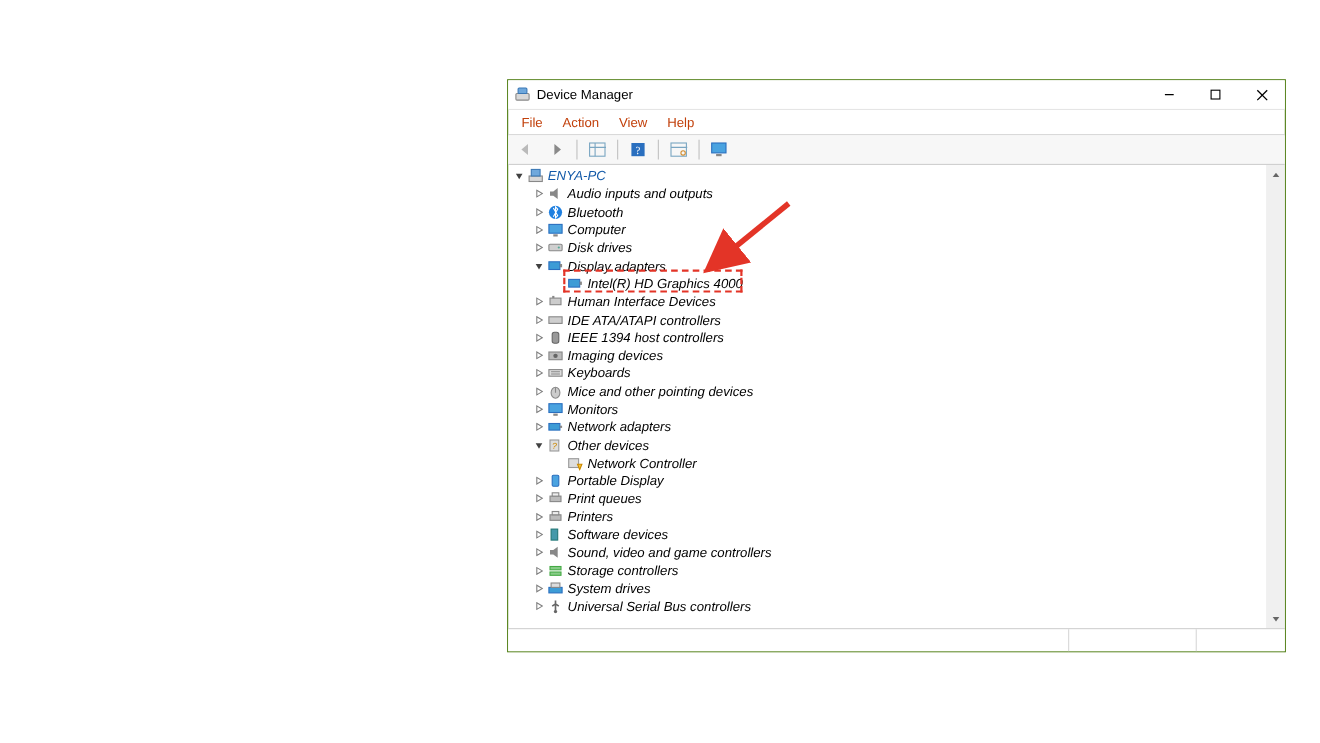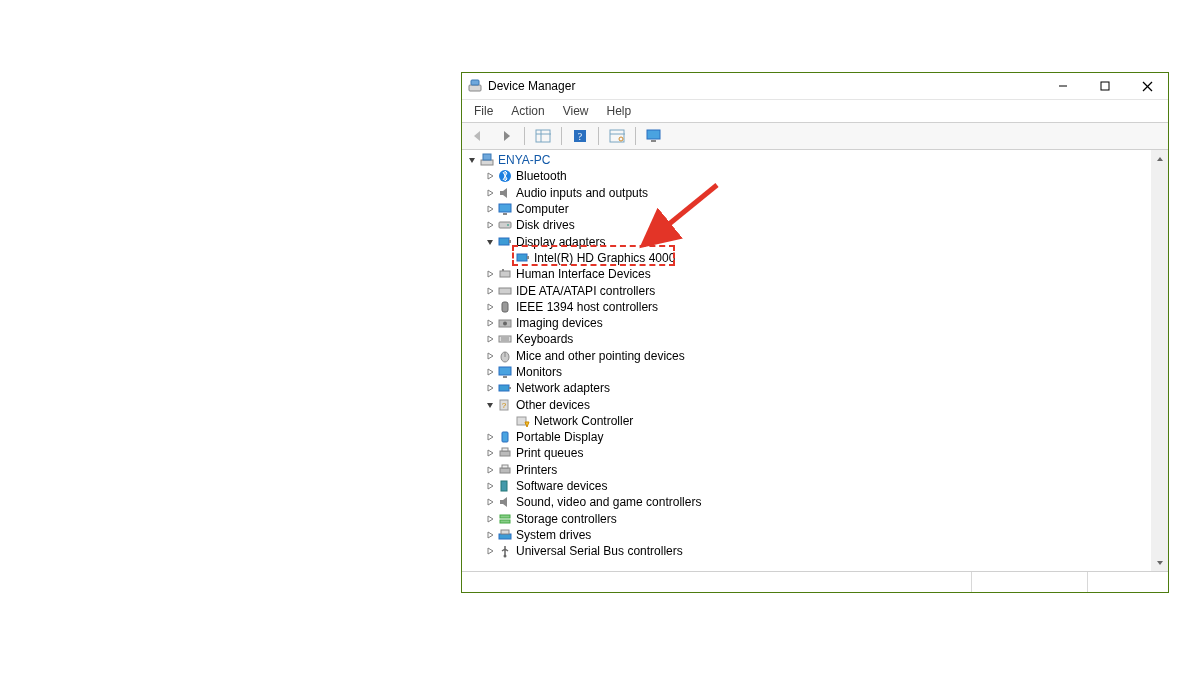--- a/index.html
+++ b/index.html
@@ -57,21 +57,21 @@
     display: flex;
     align-items: center;
     gap: 2px;
     padding-left: 4px;
     border-top: 1px solid #e5e5e5;
     border-bottom: 1px solid #d0d0d0;
   }
   .menubar .menu-item {
     padding: 2px 8px;
     font-size: 12px;
-    color: #404040;
+    color: #c2410c;
   }
   .toolbar {
     height: 26px;
     display: flex;
     align-items: center;
     gap: 4px;
     padding-left: 4px;
     border-bottom: 1px solid #d0d0d0;
     background: #f7f7f7;
   }
@@ -88,20 +88,21 @@
     height: 18px;
     background: #c0c0c0;
     margin: 0 2px;
   }
   .content-wrap {
     flex: 1;
     display: flex;
     position: relative;
     overflow: hidden;
     border-bottom: 1px solid #d0d0d0;
+    font-style: italic;
   }
   .tree {
     flex: 1;
     overflow: hidden;
     padding: 2px 0 0 4px;
     position: relative;
   }
   .scrollbar {
     width: 17px;
     background: #f0f0f0;
@@ -282,40 +283,40 @@
 
       <div class="tree-row">
         <span class="indent" style="width:18px"></span>
         <span class="chev">
             <svg width="8" height="8">
               <path d="M2 1 L7 4 L2 7 Z" fill="none" stroke="#808080"></path>
             </svg>
           </span>
         <span class="node-icon">
             <svg width="14" height="14">
+              <path d="M2 5 L5 5 L9 2 L9 12 L5 9 L2 9 Z" fill="#888"></path>
+            </svg>
+          </span>
+        <span>Audio inputs and outputs</span>
+      </div>
+
+      <div class="tree-row">
+        <span class="indent" style="width:18px"></span>
+        <span class="chev">
+            <svg width="8" height="8">
+              <path d="M2 1 L7 4 L2 7 Z" fill="none" stroke="#808080"></path>
+            </svg>
+          </span>
+        <span class="node-icon">
+            <svg width="14" height="14">
               <circle cx="7" cy="7" r="6" fill="#1e7fe0"></circle>
               <path d="M5 3 L9 10 L7 12 L7 2 L9 4 L5 11" fill="none" stroke="#fff" stroke-width="1"></path>
             </svg>
           </span>
         <span>Bluetooth</span>
-      </div>
-
-      <div class="tree-row">
-        <span class="indent" style="width:18px"></span>
-        <span class="chev">
-            <svg width="8" height="8">
-              <path d="M2 1 L7 4 L2 7 Z" fill="none" stroke="#808080"></path>
-            </svg>
-          </span>
-        <span class="node-icon">
-            <svg width="14" height="14">
-              <path d="M2 5 L5 5 L9 2 L9 12 L5 9 L2 9 Z" fill="#888"></path>
-            </svg>
-          </span>
-        <span>Audio inputs and outputs</span>
       </div>
 
       <div class="tree-row">
         <span class="indent" style="width:18px"></span>
         <span class="chev">
             <svg width="8" height="8">
               <path d="M2 1 L7 4 L2 7 Z" fill="none" stroke="#808080"></path>
             </svg>
           </span>
         <span class="node-icon">

